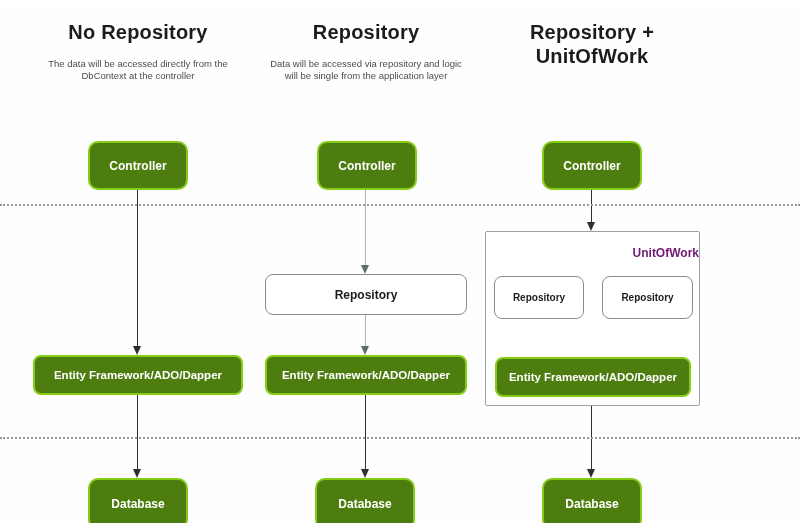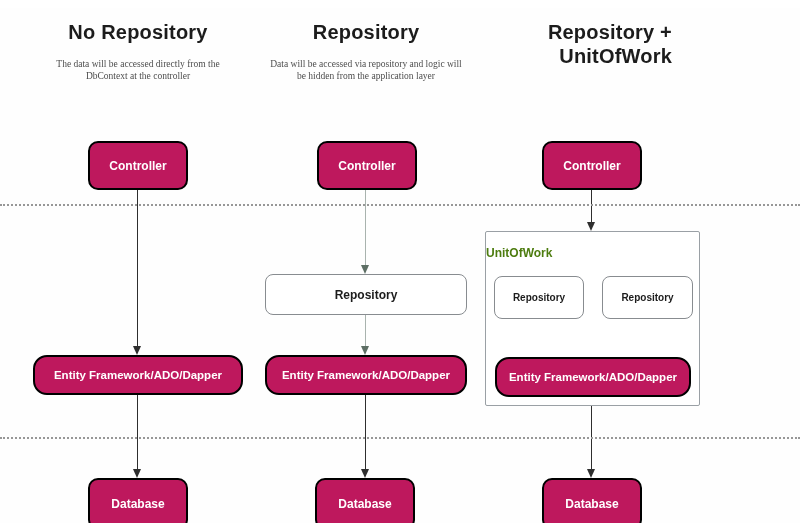--- a/index.html
+++ b/index.html
@@ -9,42 +9,42 @@
     font-family:"Liberation Sans", sans-serif;
     margin-top:8px;
   }
   .col-title {
     position:absolute; text-align:center;
     font-size:20px; font-weight:bold; color:#1c1c1c; line-height:24px;
     letter-spacing:0.2px;
   }
   .col-subtitle {
     position:absolute; text-align:center;
-    font-size:9.5px; color:#4d4d4d; line-height:12px;font-family:Liberation Serif, serif;
+    font-size:9.5px; color:#4d4d4d; line-height:12px;
   }
   .node {
     position:absolute; display:flex; align-items:center; justify-content:center;
     box-sizing:border-box; text-align:center;
   }
   .dark-node {
-    background:#be185d; border:2px solid #000000; border-radius:10px;
+    background:#4d7c0f; border:2px solid #84cc16; border-radius:10px;
     color:#ffffff; font-weight:bold; font-size:12px;
   }
-  .ef-node { border-radius:14px; font-size:11.5px; }
+  .ef-node { border-radius:8px; font-size:11.5px; }
   .white-node {
     background:#ffffff; border:1.5px solid #888c90; border-radius:8px;
     color:#1c1c1c; font-weight:600; font-size:12px;
   }
   .uow-container {
     position:absolute; background:#ffffff; border:1.5px solid #9aa0a5;
     border-radius:2px; box-sizing:border-box;
   }
   .uow-title {
-    position:absolute; width:100%; text-align:left;
-    font-size:12px; font-weight:bold; color:#4d7c0f;
+    position:absolute; width:100%; text-align:right;
+    font-size:12px; font-weight:bold; color:#701a75;
   }
   .divider {
     position:absolute; left:0; width:800px; height:0;
     border-top:2px dotted #979797;
   }
   .vline { position:absolute; width:0; }
   .vline.dark  { border-left:1.5px solid #2e2e2e; }
   .vline.light { border-left:1.5px solid #a9b3ae; }
   .ahead {
     position:absolute; width:0; height:0;
@@ -67,40 +67,40 @@
   <div class="ahead dark" style="left:133px; top:338px;"></div>
 
   <div class="node dark-node ef-node" style="left:33px; top:347px; width:210px; height:40px;">Entity Framework/ADO/Dapper</div>
 
   <div class="vline dark" style="left:137px; top:387px; height:74px;"></div>
   <div class="ahead dark" style="left:133px; top:461px;"></div>
 
   <div class="node dark-node" style="left:88px; top:470px; width:100px; height:52px;">Database</div>
 
   <div class="col-title" style="left:256px; top:12px; width:220px;">Repository</div>
-  <div class="col-subtitle" style="left:266px; top:50px; width:200px;">Data will be accessed via repository and logic will be hidden from the application layer</div>
+  <div class="col-subtitle" style="left:266px; top:50px; width:200px;">Data will be accessed via repository and logic will be single from the application layer</div>
 
   <div class="node dark-node" style="left:317px; top:133px; width:100px; height:49px;">Controller</div>
 
   <div class="vline light" style="left:365px; top:182px; height:76px;"></div>
   <div class="ahead light" style="left:361px; top:257px;"></div>
 
   <div class="node white-node" style="left:265px; top:266px; width:202px; height:41px;">Repository</div>
 
   <div class="vline light" style="left:365px; top:307px; height:32px;"></div>
   <div class="ahead light" style="left:361px; top:338px;"></div>
 
   <div class="node dark-node ef-node" style="left:265px; top:347px; width:202px; height:40px;">Entity Framework/ADO/Dapper</div>
 
   <div class="vline dark" style="left:365px; top:387px; height:74px;"></div>
   <div class="ahead dark" style="left:361px; top:461px;"></div>
 
   <div class="node dark-node" style="left:315px; top:470px; width:100px; height:52px;">Database</div>
 
-  <div class="col-title" style="left:512px; top:12px; width:160px;text-align:right;">Repository + UnitOfWork</div>
+  <div class="col-title" style="left:512px; top:12px; width:160px;">Repository + UnitOfWork</div>
 
   <div class="node dark-node" style="left:542px; top:133px; width:100px; height:49px;">Controller</div>
 
   <div class="vline dark" style="left:591px; top:182px; height:33px;"></div>
   <div class="ahead dark" style="left:587px; top:214px;"></div>
 
   <div class="uow-container" style="left:485px; top:223px; width:215px; height:175px;">
     <div class="uow-title" style="top:14px;">UnitOfWork</div>
     <div class="node white-node" style="left:8px; top:44px; width:90px; height:43px; font-size:10px; font-weight:600;">Repository</div>
     <div class="node white-node" style="left:116px; top:44px; width:91px; height:43px; font-size:10px; font-weight:600;">Repository</div>

